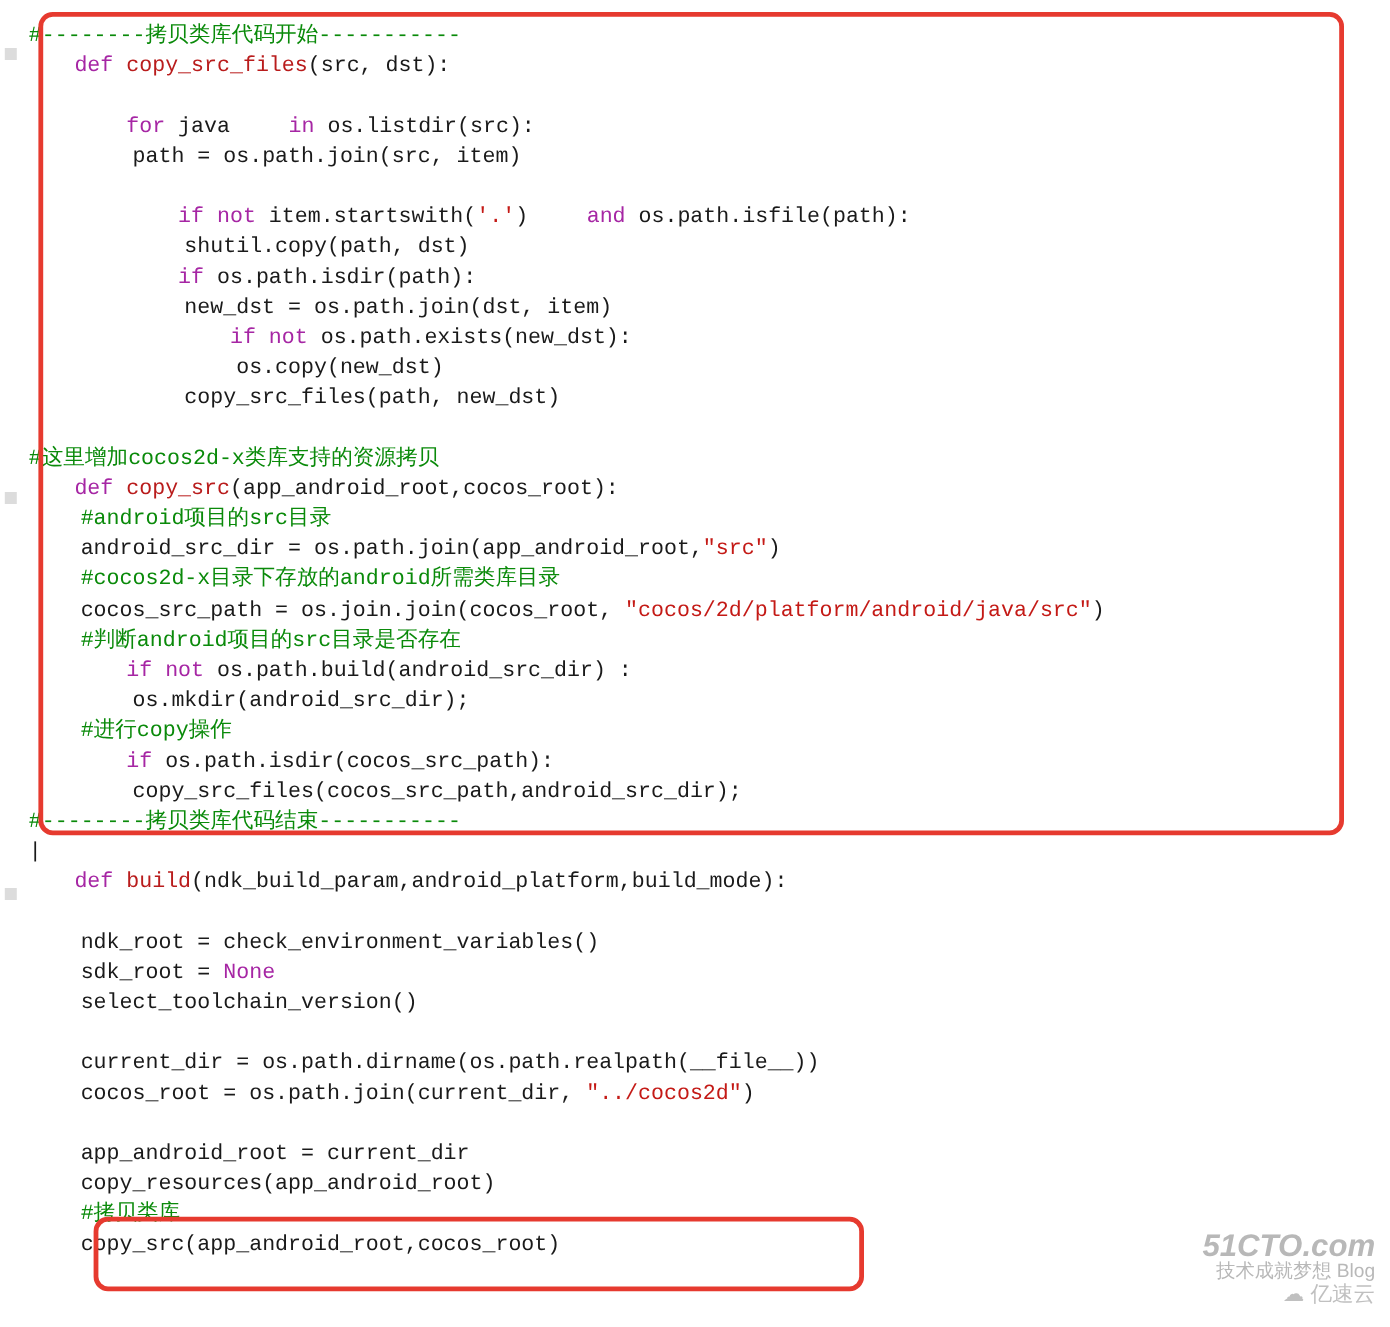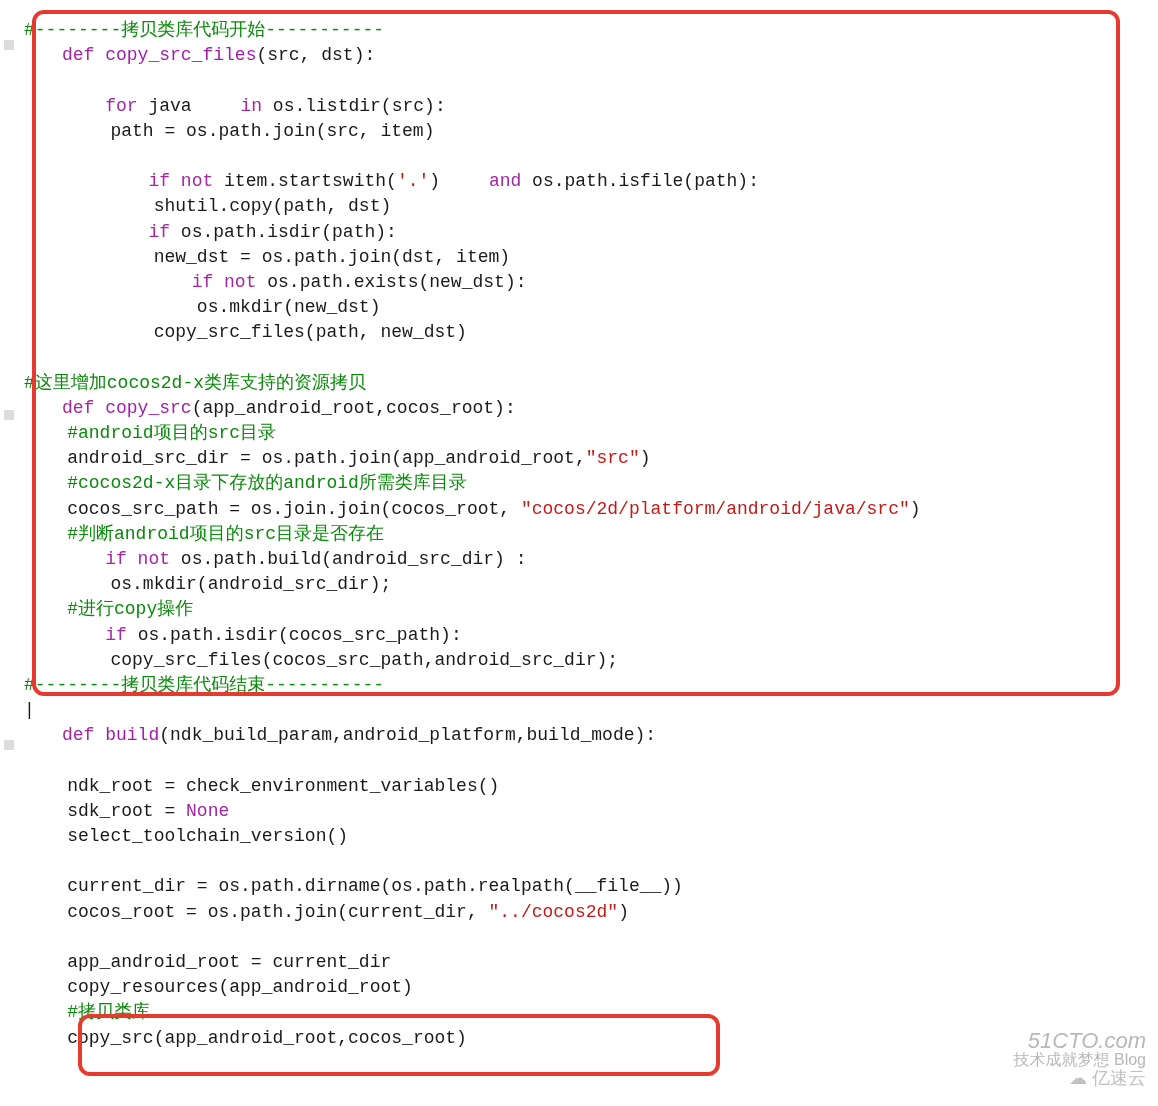--- a/index.html
+++ b/index.html
@@ -36,21 +36,21 @@
     padding-top: 18px;
   }
   pre {
     margin: 0;
     white-space: pre;
     font-family: inherit;
     font-size: inherit;
     line-height: inherit;
   }
   .kw  { color: #a626a4; margin-left: 38px; }   
-  .fn  { color: #a21caf; }   
+  .fn  { color: #b91c1c; }   
   .cm  { color: #0a8a0a; }   
   .str { color: #c41a16; }   
   .none{ color: #a626a4; }
   .txt { color: #1a1a1a; }
   .redbox {
     position: absolute;
     border: 4px solid #e63a2f;
     border-radius: 12px;
     pointer-events: none;
   }
@@ -68,21 +68,21 @@
   }
   .watermark {
     position: absolute;
     right: 12px;
     bottom: 18px;
     text-align: right;
     color: #b8b8b8;
     font-family: Arial, sans-serif;
     line-height: 1.05;
   }
-  .wm-big { font-size: 22px; font-weight: normal; font-style: italic; }
+  .wm-big { font-size: 26px; font-weight: bold; font-style: italic; }
   .wm-small { font-size: 16px; }
   .wm-brand { font-size: 18px; color: #c0c0c0; margin-top: 0; }
 </style>
 </head>
 <body>
 
 <div class="gutter">
 
 <div class="fold" style="top: 40px;"></div>
     <div class="fold" style="top: 410px;"></div>
@@ -94,21 +94,21 @@
 <span><span class="kw">def </span><span class="fn">copy_src_files</span><span class="txt">(src, dst):</span></span>
 <span><span class="txt"></span></span>
 <span>    <span class="kw">for</span><span class="txt"> java </span><span class="kw">in</span><span class="txt"> os.listdir(src):</span></span>
 <span>        <span class="txt">path = os.path.join(src, item)</span></span>
 <span><span class="txt"></span></span>
 <span>        <span class="kw">if not</span><span class="txt"> item.startswith(</span><span class="str">'.'</span><span class="txt">) </span><span class="kw">and</span><span class="txt"> os.path.isfile(path):</span></span>
 <span>            <span class="txt">shutil.copy(path, dst)</span></span>
 <span>        <span class="kw">if</span><span class="txt"> os.path.isdir(path):</span></span>
 <span>            <span class="txt">new_dst = os.path.join(dst, item)</span></span>
 <span>            <span class="kw">if not</span><span class="txt"> os.path.exists(new_dst):</span></span>
-<span>                <span class="txt">os.mkdir(new_dst)</span></span>
+<span>                <span class="txt">os.copy(new_dst)</span></span>
 <span>            <span class="txt">copy_src_files(path, new_dst)</span></span>
 <span><span class="txt"></span></span>
 <span><span class="cm">#这里增加cocos2d-x类库支持的资源拷贝</span></span>
 <span><span class="kw">def </span><span class="fn">copy_src</span><span class="txt">(app_android_root,cocos_root):</span></span>
 <span>    <span class="cm">#android项目的src目录</span></span>
 <span>    <span class="txt">android_src_dir = os.path.join(app_android_root,</span><span class="str">"src"</span><span class="txt">)</span></span>
 <span>    <span class="cm">#cocos2d-x目录下存放的android所需类库目录</span></span>
 <span>    <span class="txt">cocos_src_path = os.join.join(cocos_root, </span><span class="str">"cocos/2d/platform/android/java/src"</span><span class="txt">)</span></span>
 <span>    <span class="cm">#判断android项目的src目录是否存在</span></span>
 <span>    <span class="kw">if not</span><span class="txt"> os.path.build(android_src_dir) :</span></span>

